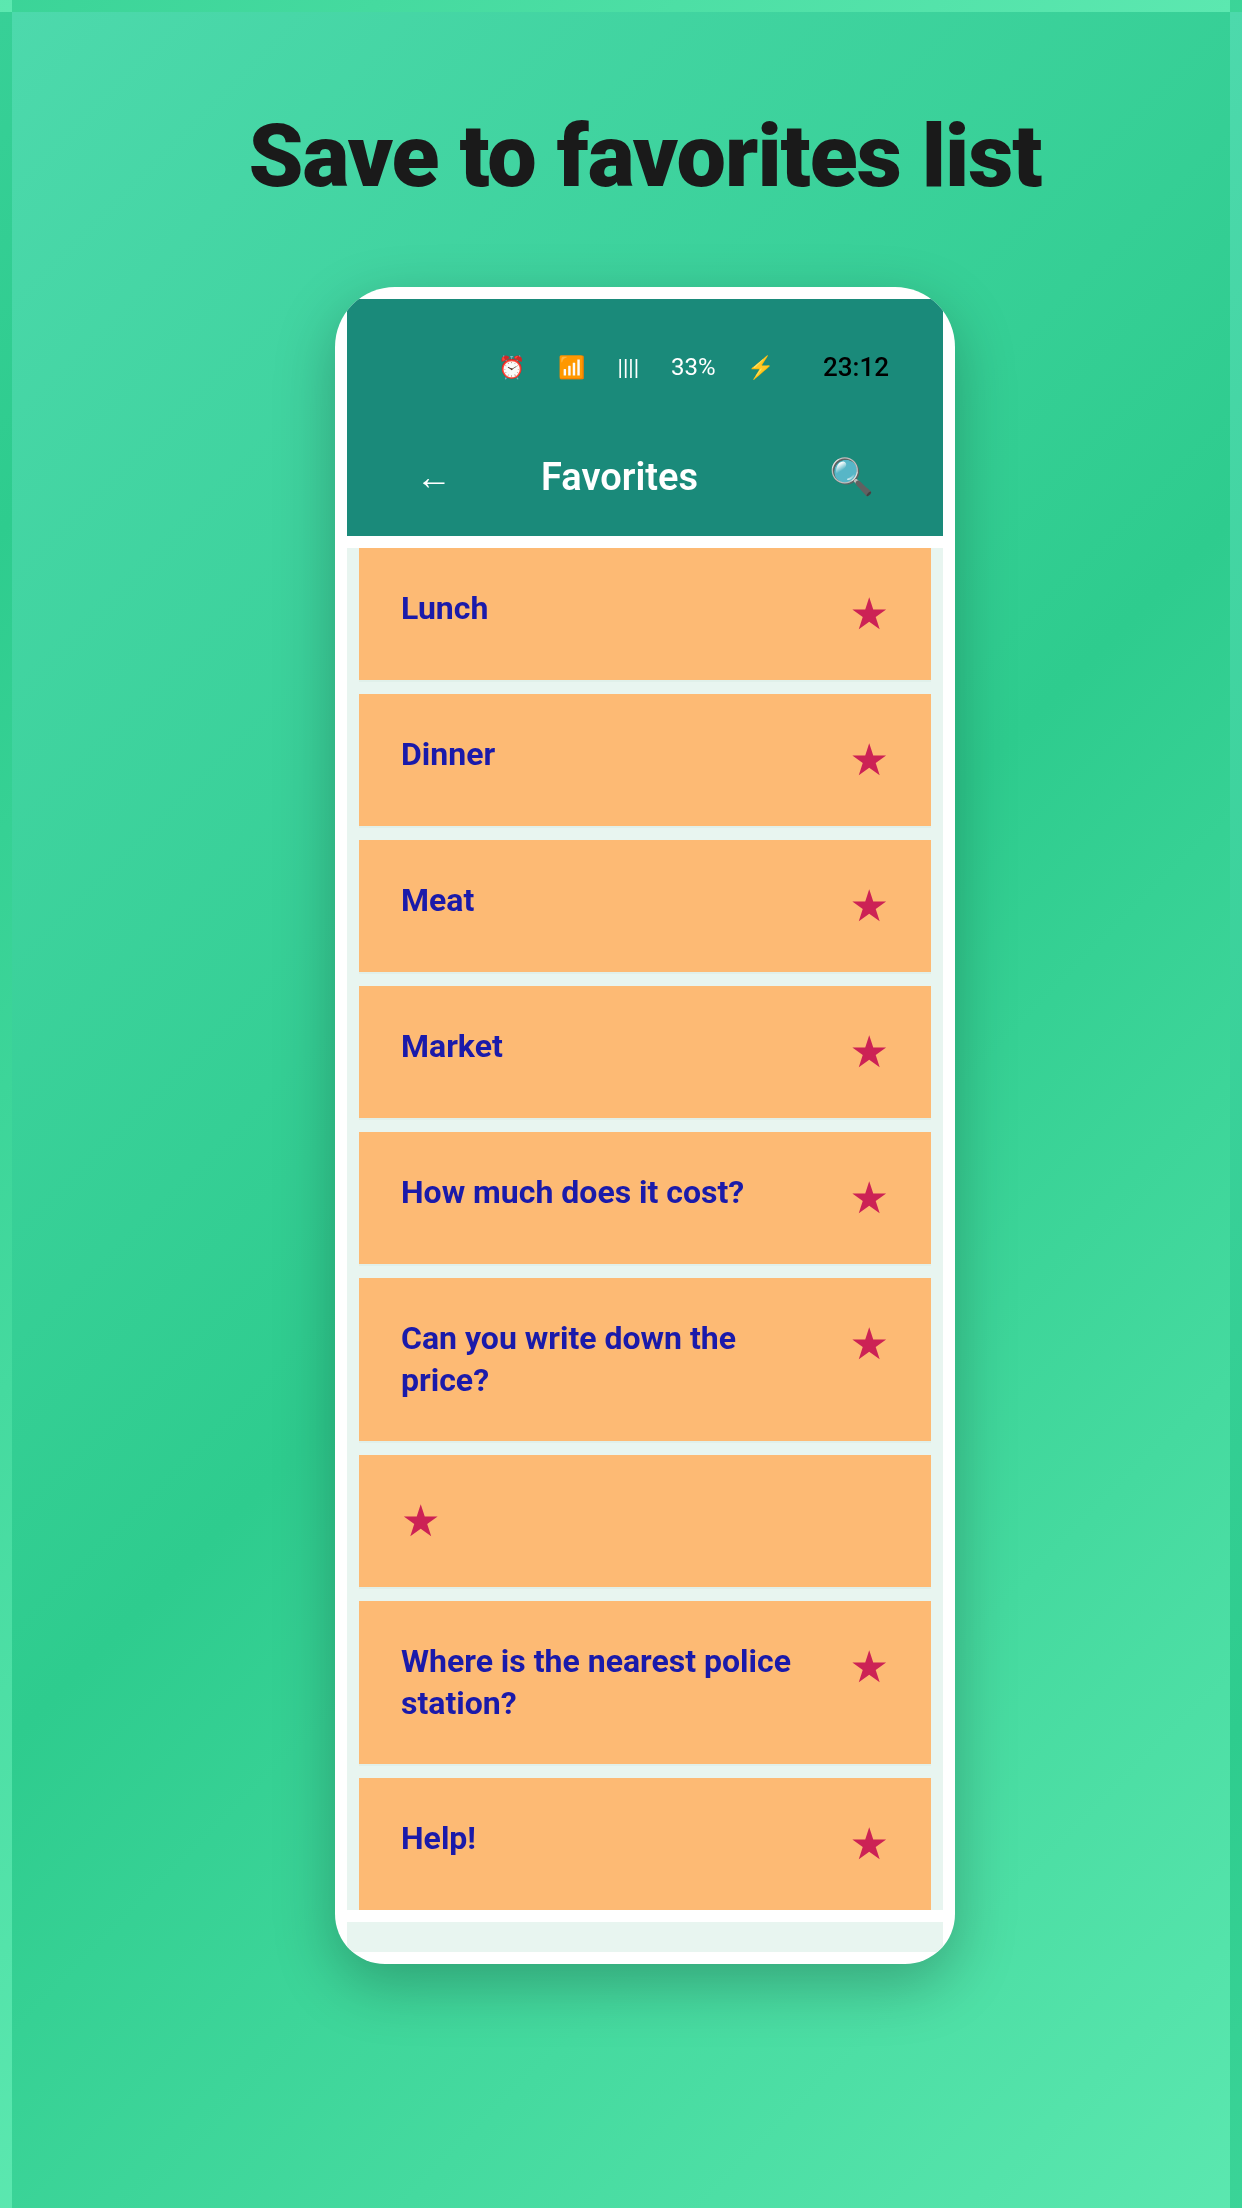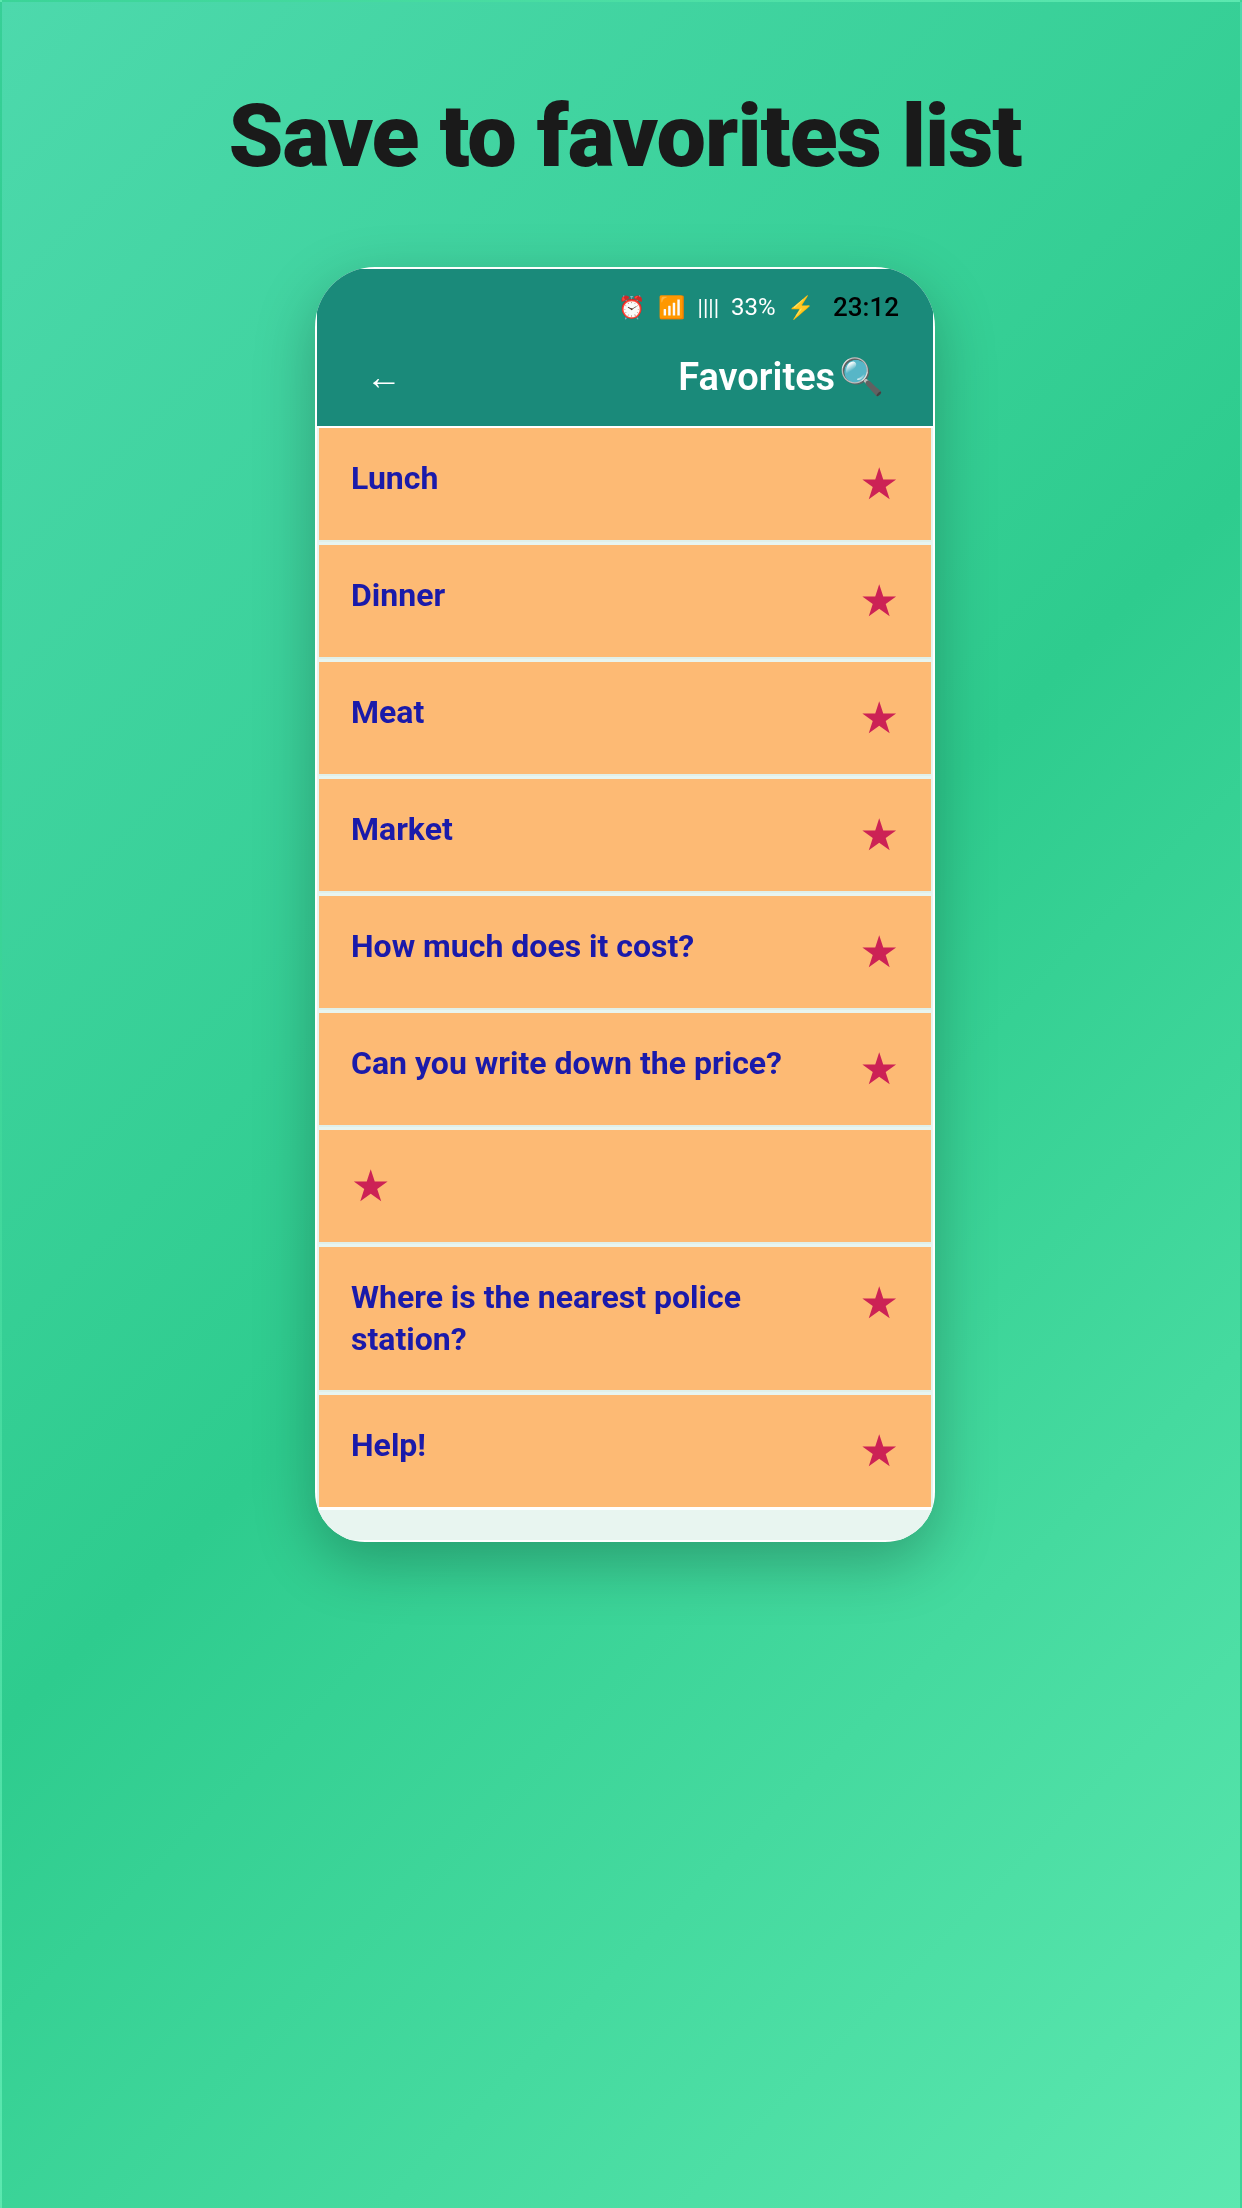--- a/index.html
+++ b/index.html
@@ -1,16 +1,16 @@
 <!DOCTYPE html>
 <html><head>
   <meta charset="utf-8">
   <style>
     * {
-      margin: 2px;
+      margin: 12px;
       padding: 0;
       box-sizing: border-box;
     }
 
     body {
       width: 1242px;
       height: 2208px;
       background: linear-gradient(135deg, #4dd9ac 0%, #2ecc8e 50%, #5ce8b0 100%);
       display: flex;
       flex-direction: column;
@@ -85,21 +85,21 @@
       cursor: pointer;
       display: flex;
       align-items: center;
     }
 
     .header-title {
       color: white;
       font-size: 38px;
       font-weight: 600;
       flex: 1;
-      text-align: right;
+      text-align: center;
       margin-left: -30px;
     }
 
     .header-search {
       color: white;
       font-size: 36px;
       cursor: pointer;
     }
 
     .list-container {

